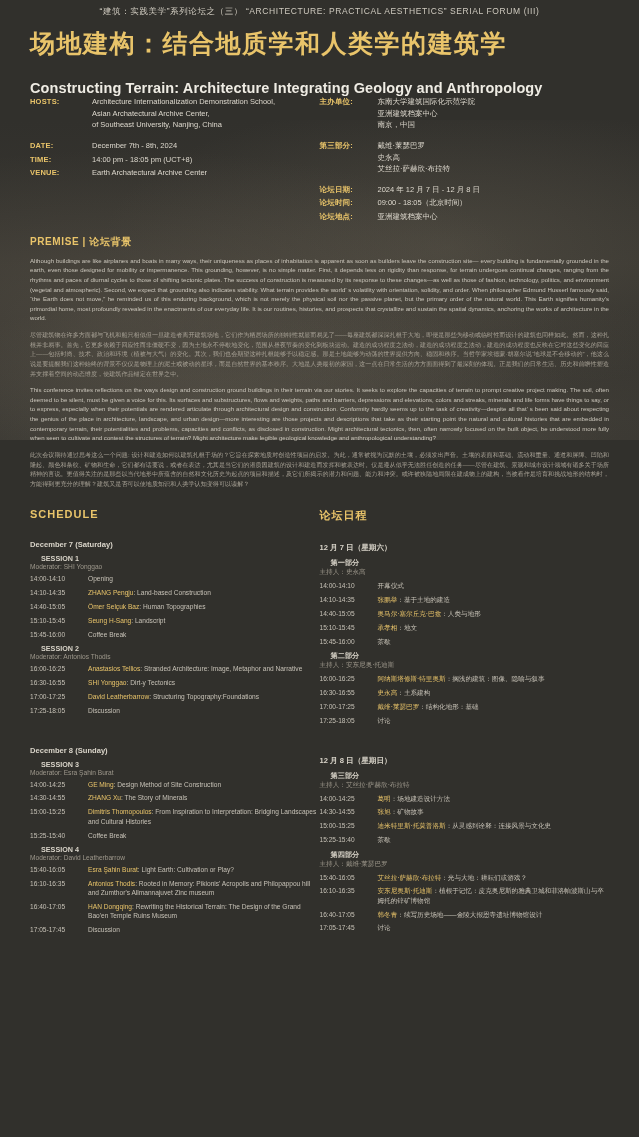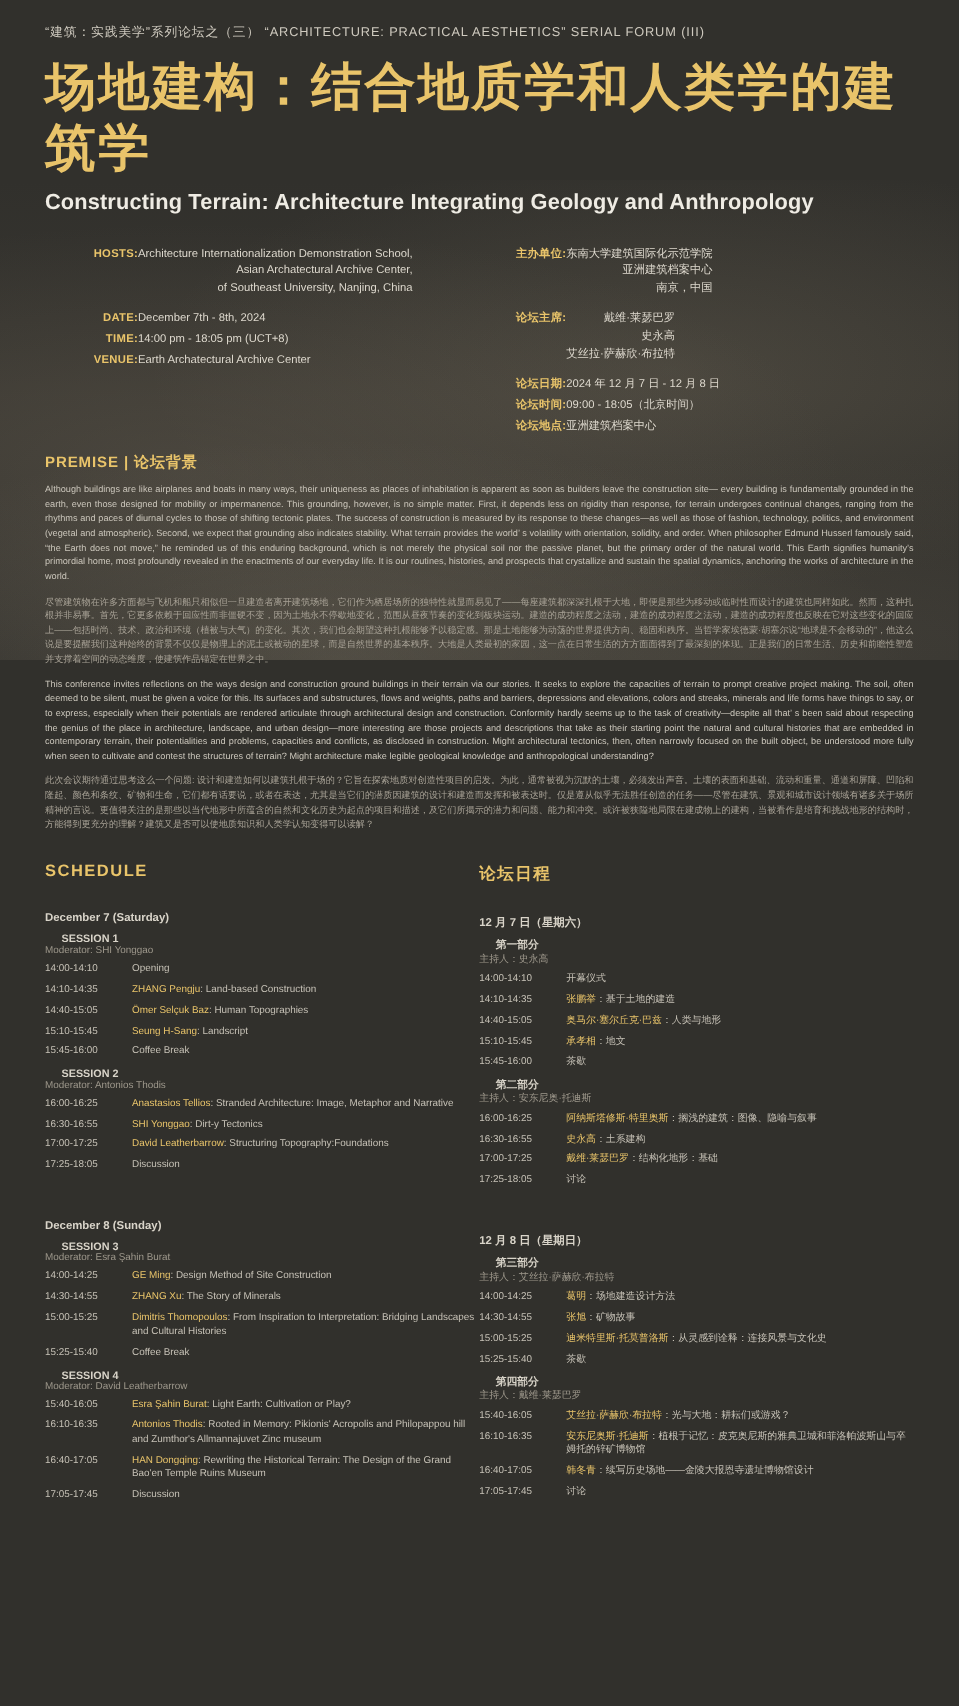--- a/index.html
+++ b/index.html
@@ -23,45 +23,44 @@
   }
   .bg-photo:after{
     content:"";position:absolute;left:0;bottom:0;width:100%;height:160px;
     background:
       radial-gradient(ellipse at 35% 100%, rgba(150,140,120,.25), rgba(0,0,0,0) 65%),
       radial-gradient(ellipse at 80% 95%, rgba(110,102,88,.25), rgba(0,0,0,0) 60%);
   }
   .page{position:relative;z-index:2;padding:0 30px;}
 
   .topline{
-    padding-top:16px;
+    padding-top:6px;
     font-size:8.5px;
     letter-spacing:.6px;
     color:#cfcabf;
+    text-align:center;
   }
   .title-cn{
     margin-top:10px;
-    font-size:34px;
+    font-size:25px;
     font-weight:bold;
     color:#e9c46a;
     letter-spacing:1.5px;
     line-height:1.2;
   }
   .title-en{
-    margin-top:7px;
+    margin-top:22px;
     font-size:14.5px;
     font-weight:bold;
     color:#efece4;
     letter-spacing:.1px;
   }
 
   .info{
-    margin-top:20px;
     display:flex;
-    text-align:right;
   }
   .info-col{width:50%;}
   .info-row{display:flex;margin-bottom:2px;line-height:1.55;}
   .info-label{
     width:62px;flex:0 0 62px;
     color:#e9c46a;font-weight:bold;font-size:7.5px;
     letter-spacing:.2px;
   }
   .info-label.cn{width:58px;flex:0 0 58px;}
   .info-val{font-size:7.5px;color:#ded9ce;}
@@ -153,21 +152,21 @@
       <div class="info-block info-row">
         <div class="info-label cn">主办单位:</div>
         <div class="info-val">
           <div>东南大学建筑国际化示范学院</div>
           <div>亚洲建筑档案中心</div>
           <div>南京，中国</div>
         </div>
       </div>
 
       <div class="info-block info-row">
-        <div class="info-label cn">论坛主席:</div>
+        <div class="info-label cn">第三部分:</div>
         <div class="info-val">
           <div>戴维·莱瑟巴罗</div>
           <div>史永高</div>
           <div>艾丝拉·萨赫欣·布拉特</div>
         </div>
       </div>
 
       <div class="info-row">
         <div class="info-label cn">论坛日期:</div>
         <div class="info-val">2024 年 12 月 7 日 - 12 月 8 日</div>

